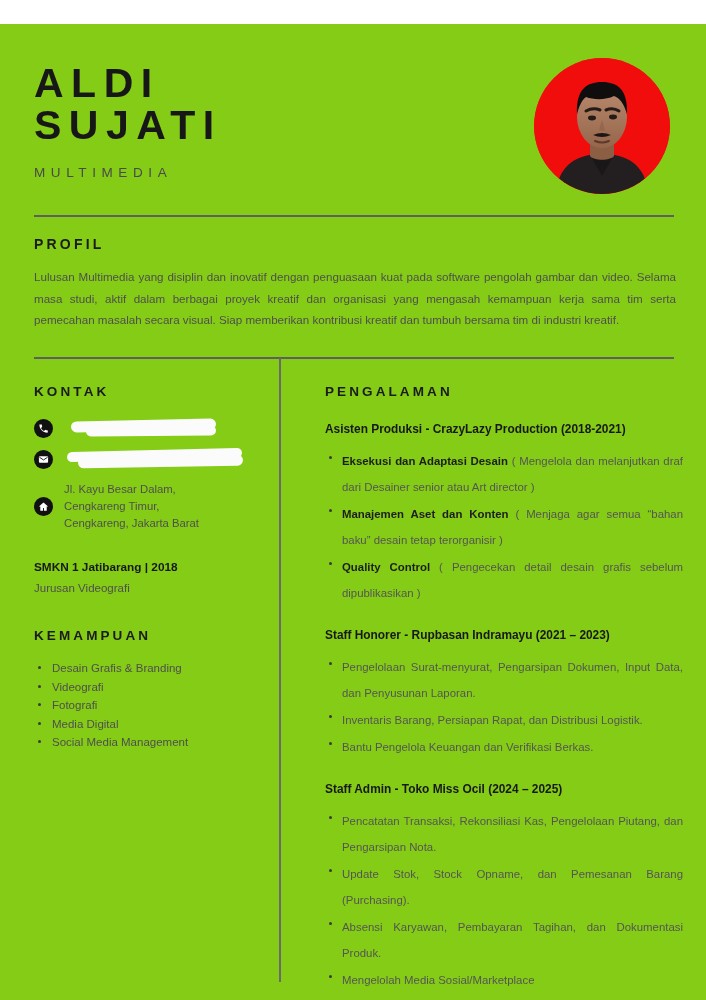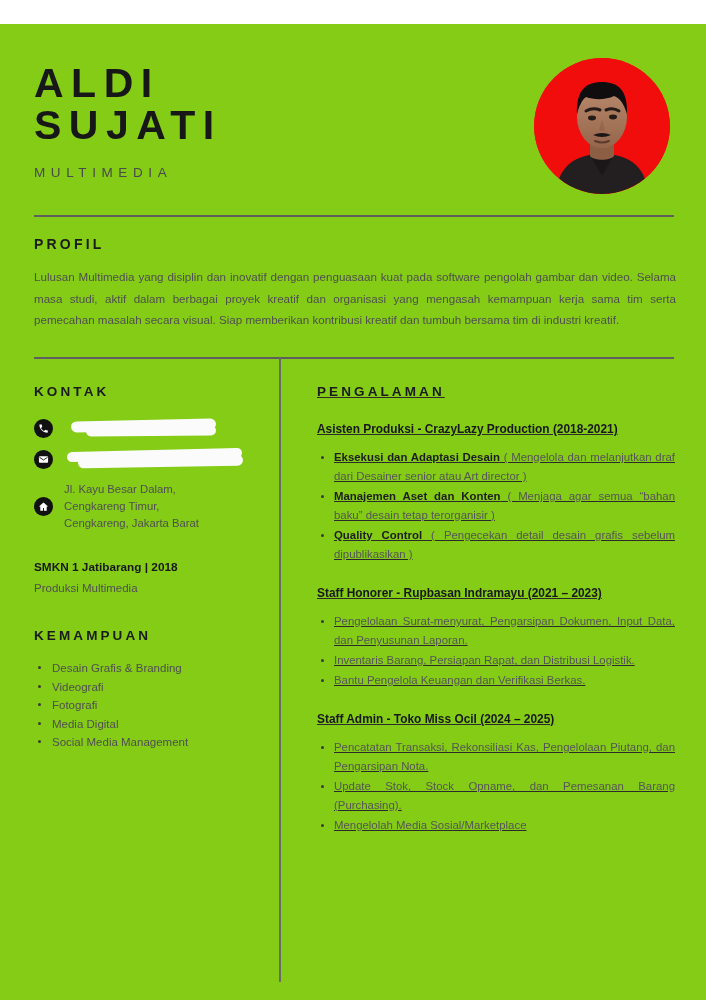--- a/index.html
+++ b/index.html
@@ -198,24 +198,23 @@
     top: 7px;
     width: 3.4px;
     height: 3.4px;
     border-radius: 50%;
     background: #3a3a3a;
   }
 
   
   .right-col {
     position: absolute;
-    left: 317px;
+    left: 325px;
     top: 360px;
     width: 358px;
-    text-decoration: underline;
   }
 
   .right-col .sec-title { font-size: 13.5px; letter-spacing: 3.1px; }
 
   .job { margin-top: 21px; }
   .job:first-of-type { margin-top: 22px; }
 
   .job-title {
     font-size: 11.9px;
     font-weight: bold;
@@ -225,21 +224,21 @@
 
   .job-list {
     margin-top: 11px;
     list-style: none;
   }
 
   .job-list li {
     position: relative;
     padding-left: 17px;
     font-size: 11.4px;
-    line-height: 19px;
+    line-height: 26px;
     color: #555555;
     text-align: justify;
     margin-bottom: 1px;
   }
   .job-list li::before {
     content: "";
     position: absolute;
     left: 4px;
     top: 8px;
     width: 3.4px;
@@ -350,21 +349,21 @@
         </span>
         <span class="c-text" style="white-space:pre-line">Jl. Kayu Besar Dalam,
 Cengkareng Timur,
 Cengkareng, Jakarta Barat</span>
       </div>
 
     </div>
 
     <div class="edu-block">
       <div class="edu-school">SMKN 1 Jatibarang | 2018</div>
-      <div class="edu-major">Produksi Multimedia</div>
+      <div class="edu-major">Jurusan Videografi</div>
     </div>
 
     <div class="skills-block">
       <div class="sec-title">KEMAMPUAN</div>
       <ul class="skills-list">
           <li>Desain Grafis &amp; Branding</li>
           <li>Videografi</li>
           <li>Fotografi</li>
           <li>Media Digital</li>
           <li>Social Media Management</li>
@@ -390,19 +389,20 @@
             <li>Pengelolaan Surat-menyurat, Pengarsipan Dokumen, Input Data, dan Penyusunan Laporan.</li>
             <li>Inventaris Barang, Persiapan Rapat, dan Distribusi Logistik.</li>
             <li>Bantu Pengelola Keuangan dan Verifikasi Berkas.</li>
           </ul>
         </div>
         <div class="job">
           <div class="job-title">Staff Admin - Toko Miss Ocil (2024 – 2025)</div>
           <ul class="job-list">
             <li>Pencatatan Transaksi, Rekonsiliasi Kas, Pengelolaan Piutang, dan Pengarsipan Nota.</li>
             <li>Update Stok, Stock Opname, dan Pemesanan Barang (Purchasing).</li>
+            <li>Absensi Karyawan, Pembayaran Tagihan, dan Dokumentasi Produk.</li>
             <li>Mengelolah  Media Sosial/Marketplace</li>
           </ul>
         </div>
       </div>
   </div>
 
 </div>
 
 </body></html>

